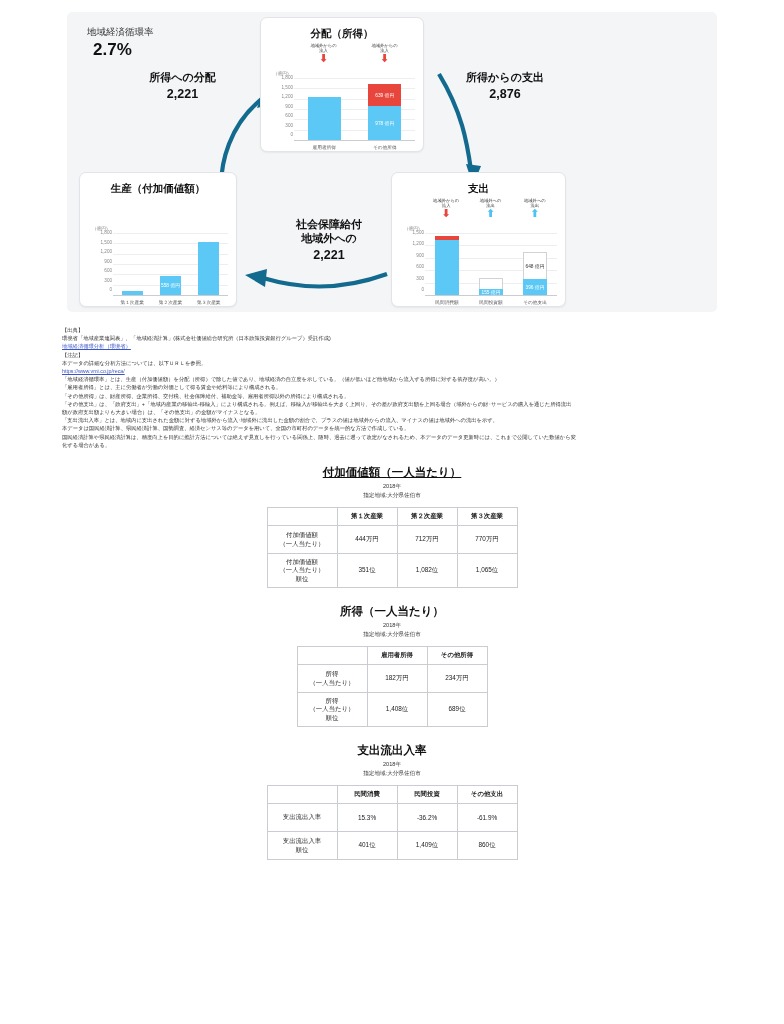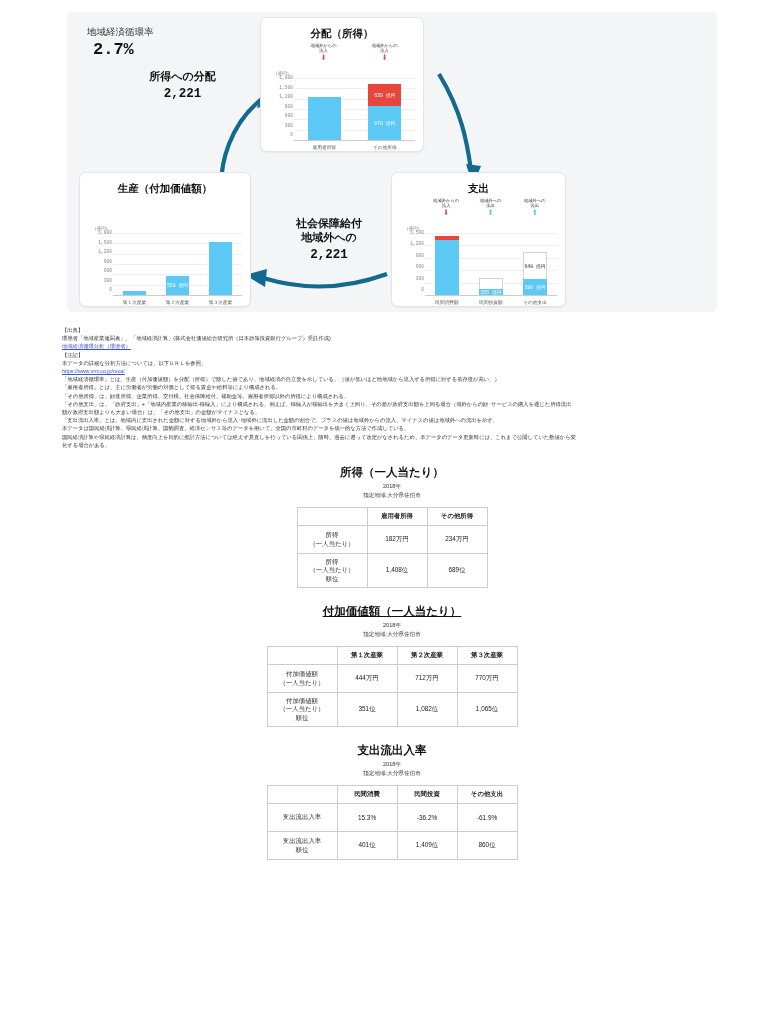--- a/index.html
+++ b/index.html
@@ -26,21 +26,20 @@
   .sub-region { text-align: center; font-size: 6.5px; margin-top: 2px; color: #333; }
 
   
   .diagram {
     position: relative;
     margin: 12px auto 0;
     width: 650px;
     height: 300px;
     background: #f4f5f7;
     border-radius: 5px;
-    font-family: Liberation Mono, monospace;
   }
   .circ-rate {
     position: absolute; left: 20px; top: 14px;
     font-size: 9.5px; color: #333;
   }
   .circ-val {
     position: absolute; left: 26px; top: 28px;
     font-size: 17px; font-weight: bold; color: #111;
   }
 
@@ -60,21 +59,21 @@
     background: #ffffff;
     border: 1px solid #e2e4e8;
     border-radius: 7px;
     overflow: hidden;
     box-shadow: 0 1px 2px rgba(0,0,0,.06);
   }
   .card-body { padding: 6px 6px 2px; }
   .card-title { text-align: center; font-size: 10.5px; font-weight: bold; color: #111; margin: 3px 0 2px; }
 
   .card-dist { left: 193px; top: 5px;   width: 164px; height: 135px; }
-  .card-prod { left: 12px;  top: 160px; width: 172px; height: 135px; }
+  .card-prod { left: 12px;  top: 160px; width: 158px; height: 135px; }
   .card-exp  { left: 324px; top: 160px; width: 175px; height: 135px; }
 
   
   .anno-row { position: relative; height: 28px; }
   .anno { position: absolute; text-align: center; width: 54px; }
   .anno .atxt { font-size: 4.3px; line-height: 5.2px; color: #333; }
   .anno .aglyph { font-size: 11px; line-height: 9px; margin-top: 1px; font-weight: bold; }
   .aglyph.down { color: #e8453c; }
   .aglyph.up   { color: #4cc3f2; }
 
@@ -154,20 +153,24 @@
       <polygon points="399,152 414,154 406,174" fill="#136a8f"></polygon>
       <path d="M320 262 C 270 280, 230 276, 196 266" stroke="#136a8f" stroke-width="4.2" fill="none"></path>
       <polygon points="200,257 198,275 178,263" fill="#136a8f"></polygon>
     </svg>
 
     <div class="flow-label fl-left">
       <div class="fl-t">所得への分配</div>
       <div class="fl-n">2,221</div>
     </div>
 
+    <div class="flow-label fl-right">
+      <div class="fl-t">所得からの支出</div>
+      <div class="fl-n">2,876</div>
+    </div>
 
     <div class="flow-label fl-bottom">
       <div class="fl-t">社会保障給付</div>
       <div class="fl-t">地域外への</div>
       <div class="fl-n">2,221</div>
     </div>
 
     <div class="card card-dist">
         <div class="card-body">
           <div class="card-title">分配（所得）</div>
@@ -368,20 +371,56 @@
       <p>「その他支出」は、「政府支出」+「地域内産業の移輸出-移輸入」により構成される。例えば、移輸入が移輸出を大きく上回り、その差が政府支出額を上回る場合（域外からの財･サービスの購入を通じた所得流出</p>
       <p>額が政府支出額よりも大きい場合）は、「その他支出」の金額がマイナスとなる。</p>
       <p>「支出流出入率」とは、地域内に支出された金額に対する地域外から流入･地域外に流出した金額の割合で、プラスの値は地域外からの流入、マイナスの値は地域外への流出を示す。</p>
       <p>本データは国民経済計算、県民経済計算、国勢調査、経済センサス等のデータを用いて、全国の市町村のデータを統一的な方法で作成している。</p>
       <p>国民経済計算や県民経済計算は、精度向上を目的に推計方法については絶えず見直しを行っている関係上、随時、過去に遡って改定がなされるため、本データのデータ更新時には、これまで公開していた数値から変</p>
       <p>化する場合がある。</p>
     </div>
 
   <div>
       <div class="tbl-block">
+        <div class="tbl-title">付加価値額（一人当たり）</div>
+        <div class="tbl-year">2018年</div>
+        <div class="tbl-region">指定地域:大分県佐伯市</div>
+        <table>
+          <thead>
+            <tr>
+              <th style="width: 70px;"></th>
+              <th style="width: 60px;">第１次産業</th>
+              <th style="width: 60px;">第２次産業</th>
+              <th style="width: 60px;">第３次産業</th>
+            </tr>
+          </thead>
+          <tbody>
+            <tr>
+              <td class="rowhead" style="height: 28px;">
+                <div>付加価値額</div>
+                <div>（一人当たり）</div>
+              </td>
+              <td>444万円</td>
+              <td>712万円</td>
+              <td>770万円</td>
+            </tr>
+            <tr>
+              <td class="rowhead" style="height: 34px;">
+                <div>付加価値額</div>
+                <div>（一人当たり）</div>
+                <div>順位</div>
+              </td>
+              <td>351位</td>
+              <td>1,082位</td>
+              <td>1,065位</td>
+            </tr>
+          </tbody>
+        </table>
+      </div>
+      <div class="tbl-block">
         <div class="tbl-title plain">所得（一人当たり）</div>
         <div class="tbl-year">2018年</div>
         <div class="tbl-region">指定地域:大分県佐伯市</div>
         <table>
           <thead>
             <tr>
               <th style="width: 70px;"></th>
               <th style="width: 60px;">雇用者所得</th>
               <th style="width: 60px;">その他所得</th>
             </tr>
@@ -396,56 +435,20 @@
               <td>234万円</td>
             </tr>
             <tr>
               <td class="rowhead" style="height: 34px;">
                 <div>所得</div>
                 <div>（一人当たり）</div>
                 <div>順位</div>
               </td>
               <td>1,408位</td>
               <td>689位</td>
-            </tr>
-          </tbody>
-        </table>
-      </div>
-      <div class="tbl-block">
-        <div class="tbl-title">付加価値額（一人当たり）</div>
-        <div class="tbl-year">2018年</div>
-        <div class="tbl-region">指定地域:大分県佐伯市</div>
-        <table>
-          <thead>
-            <tr>
-              <th style="width: 70px;"></th>
-              <th style="width: 60px;">第１次産業</th>
-              <th style="width: 60px;">第２次産業</th>
-              <th style="width: 60px;">第３次産業</th>
-            </tr>
-          </thead>
-          <tbody>
-            <tr>
-              <td class="rowhead" style="height: 28px;">
-                <div>付加価値額</div>
-                <div>（一人当たり）</div>
-              </td>
-              <td>444万円</td>
-              <td>712万円</td>
-              <td>770万円</td>
-            </tr>
-            <tr>
-              <td class="rowhead" style="height: 34px;">
-                <div>付加価値額</div>
-                <div>（一人当たり）</div>
-                <div>順位</div>
-              </td>
-              <td>351位</td>
-              <td>1,082位</td>
-              <td>1,065位</td>
             </tr>
           </tbody>
         </table>
       </div>
       <div class="tbl-block">
         <div class="tbl-title plain">支出流出入率</div>
         <div class="tbl-year">2018年</div>
         <div class="tbl-region">指定地域:大分県佐伯市</div>
         <table>
           <thead>

